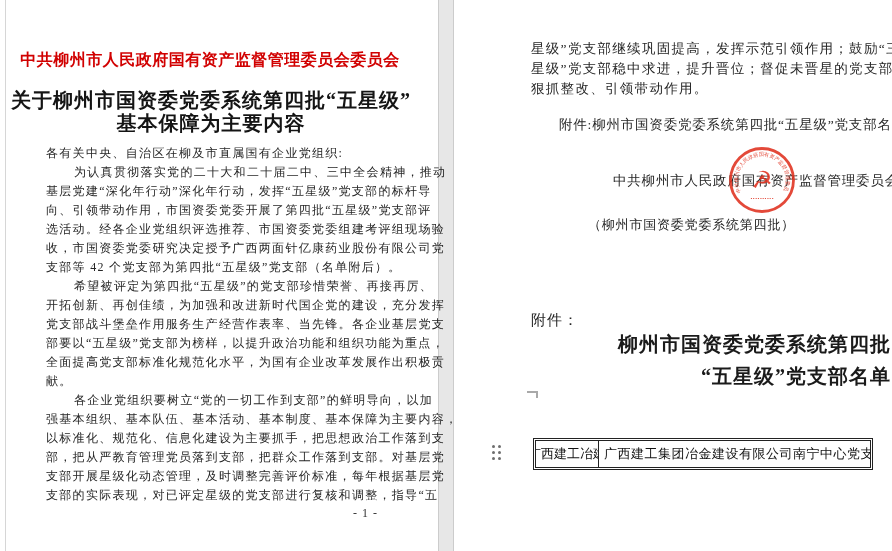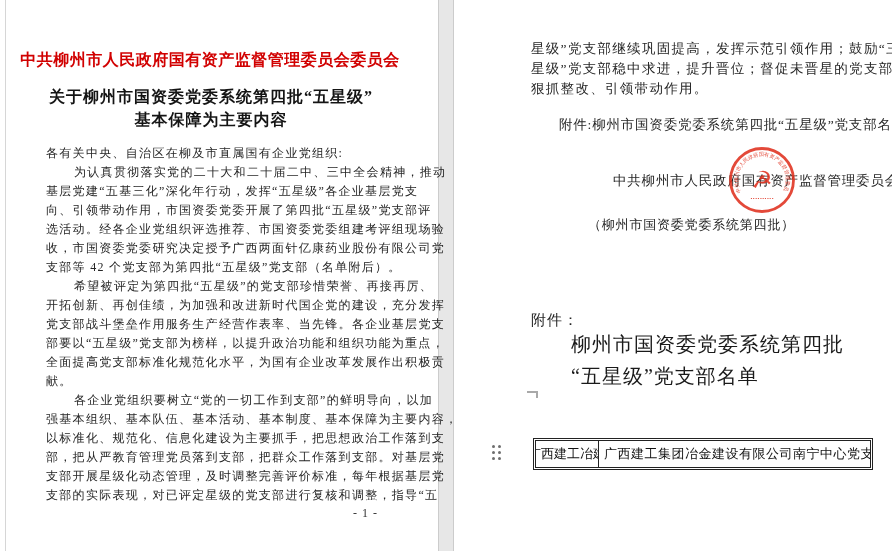--- a/index.html
+++ b/index.html
@@ -24,21 +24,21 @@
     background:#d8d8d8;
   }
   .abs { position:absolute; }
   .letterhead {
     left:0; top:50px; width:408px; text-align:center;
     font-size:16px; font-weight:bold; color:#d10000; letter-spacing:.5px;
     white-space:nowrap;
   }
   .doc-title {
     left:0; width:410px; text-align:center;
-    font-size:16px; font-weight:bold; color:#141414; letter-spacing:1px;
+    font-size:20px; font-weight:bold; color:#141414; letter-spacing:1px;
     white-space:nowrap;
   }
   .t1 { top:87px; } .t2 { top:110px; }
   .bline {
     left:40px; width:356px; font-size:12px; letter-spacing:1.3px;
     white-space:nowrap; line-height:14px;
   }
   .ind { padding-left:28px; }
   .footer-num {
     left:30px; top:506px; width:342px; text-align:right;
@@ -47,21 +47,21 @@
   .rline {
     left:77px; width:350px; font-size:13.5px; letter-spacing:1.3px;
     white-space:nowrap; line-height:14px;
   }
   .attach-ref { left:105px; top:116px; font-size:13.5px; letter-spacing:.8px; white-space:nowrap; }
   .signer  { left:159px; top:172px; font-size:13.5px; letter-spacing:.8px; white-space:nowrap; }
   .sign-date { left:259px; top:195px; font-size:13.5px; letter-spacing:.8px; white-space:nowrap; }
   .review  { left:134px; top:216px; font-size:13px; letter-spacing:.8px; white-space:nowrap; }
   .attach-label { left:77px; top:311px; font-size:15px; letter-spacing:1px; }
   .attach-title {
-    left:117px; width:320px; text-align:left; font-weight:normal; color:#1a1a1a;
+    left:117px; width:320px; text-align:right; font-weight:bold; color:#1a1a1a;
     font-size:20px; letter-spacing:1px; white-space:nowrap;
   }
   .at1 { top:331px; } .at2 { top:363px; }
   .corner-mark {
     left:73px; top:391px; width:11px; height:7px;
     border-top:2px solid #a9a9a9; border-right:2px solid #a9a9a9;
   }
   .drag-handle {
     left:38px; top:445px; display:grid;
     grid-template-columns:3px 3px; grid-template-rows:3px 3px 3px; gap:3px;
@@ -87,21 +87,21 @@
 <div class="right-edge-line"></div>
 
 <div class="page page-left">
   <div class="abs letterhead">中共柳州市人民政府国有资产监督管理委员会委员会</div>
   <div class="abs doc-title t1">关于柳州市国资委党委系统第四批“五星级”</div>
   <div class="abs doc-title t2">基本保障为主要内容</div>
 
   <div class="abs bline" style="top:146px">各有关中央、自治区在柳及市直属国有企业党组织:</div>
 
   <div class="abs bline ind" style="top:165px">为认真贯彻落实党的二十大和二十届二中、三中全会精神，推动</div>
-  <div class="abs bline" style="top:184px">基层党建“五基三化”深化年行动，发挥“五星级”各企业基层党支</div>
+  <div class="abs bline" style="top:184px">基层党建“深化年行动”深化年行动，发挥“五星级”党支部的标杆导</div>
   <div class="abs bline" style="top:203px">向、引领带动作用，市国资委党委开展了第四批“五星级”党支部评</div>
   <div class="abs bline" style="top:222px">选活动。经各企业党组织评选推荐、市国资委党委组建考评组现场验</div>
   <div class="abs bline" style="top:241px">收，市国资委党委研究决定授予广西两面针亿康药业股份有限公司党</div>
   <div class="abs bline" style="top:260px">支部等 42 个党支部为第四批“五星级”党支部（名单附后）。</div>
   <div class="abs bline ind" style="top:279px">希望被评定为第四批“五星级”的党支部珍惜荣誉、再接再厉、</div>
   <div class="abs bline" style="top:298px">开拓创新、再创佳绩，为加强和改进新时代国企党的建设，充分发挥</div>
   <div class="abs bline" style="top:317px">党支部战斗堡垒作用服务生产经营作表率、当先锋。各企业基层党支</div>
   <div class="abs bline" style="top:336px">部要以“五星级”党支部为榜样，以提升政治功能和组织功能为重点，</div>
   <div class="abs bline" style="top:355px">全面提高党支部标准化规范化水平，为国有企业改革发展作出积极贡</div>
   <div class="abs bline" style="top:374px">献。</div>

